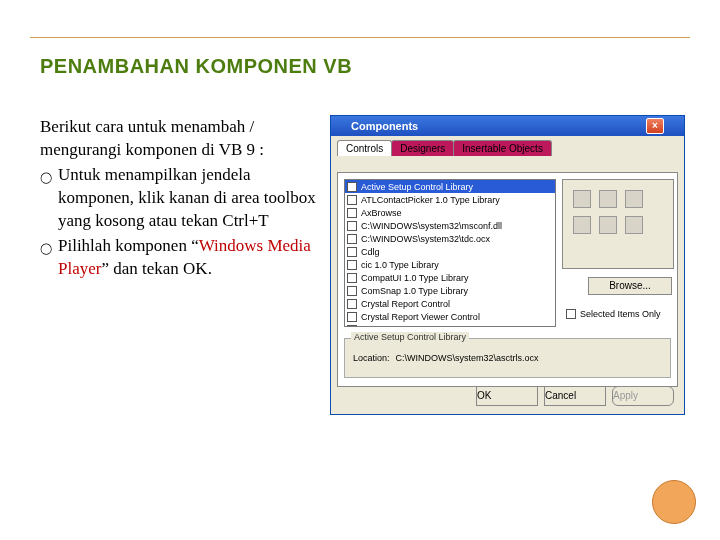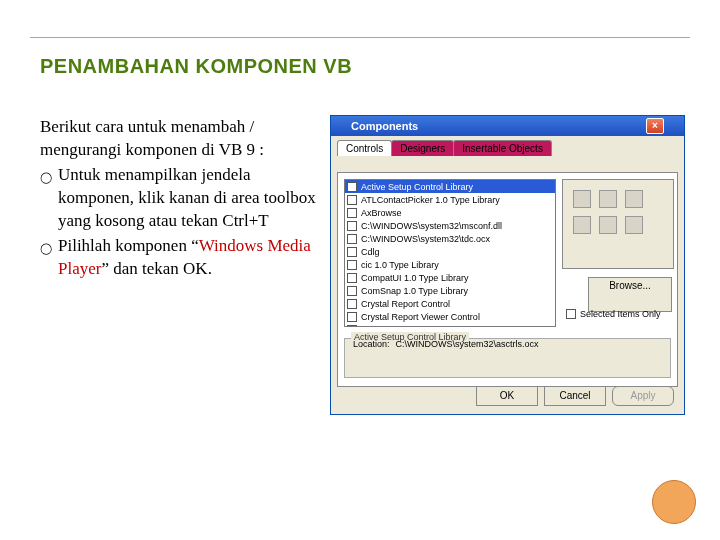--- a/index.html
+++ b/index.html
@@ -150,21 +150,21 @@
   .picon {
     width: 18px; height: 18px;
     background: #d8d4c8;
     border: 1px solid #999;
   }
   .browse-btn {
     position: absolute;
     top: 104px;
     left: 250px;
     width: 84px;
-    height: 35px;
+    height: 18px;
     border: 1px solid #888;
     background: #ece9d8;
     font-size: 10px;
     text-align: center;
     line-height: 16px;
   }
   .sel-only {
     position: absolute;
     top: 136px;
     left: 228px;
@@ -185,40 +185,39 @@
   .loc-legend {
     position: absolute;
     top: -7px; left: 6px;
     background: #ece9d8;
     padding: 0 3px;
     font-size: 9px;
     color: #333;
   }
   .loc-line {
     position: absolute;
-    top: 0;
+    top: 14px;
     left: 8px;
     font-size: 9px;
     display: flex;
     gap: 6px;
   }
   .dlg-buttons {
     position: absolute;
     bottom: 8px;
     right: 10px;
     display: flex;
     gap: 6px;
   }
   .dlg-btn {
     width: 62px;
     height: 20px;
     border: 1px solid #888;
     background: #ece9d8;
     font-size: 10px;
-    text-align: center;
     line-height: 18px;
   }
   .dlg-btn.apply { color: #999; border-radius: 6px; }
 
   .corner-circle {
     position: absolute;
     right: 24px;
     bottom: 16px;
     width: 44px;
     height: 44px;

